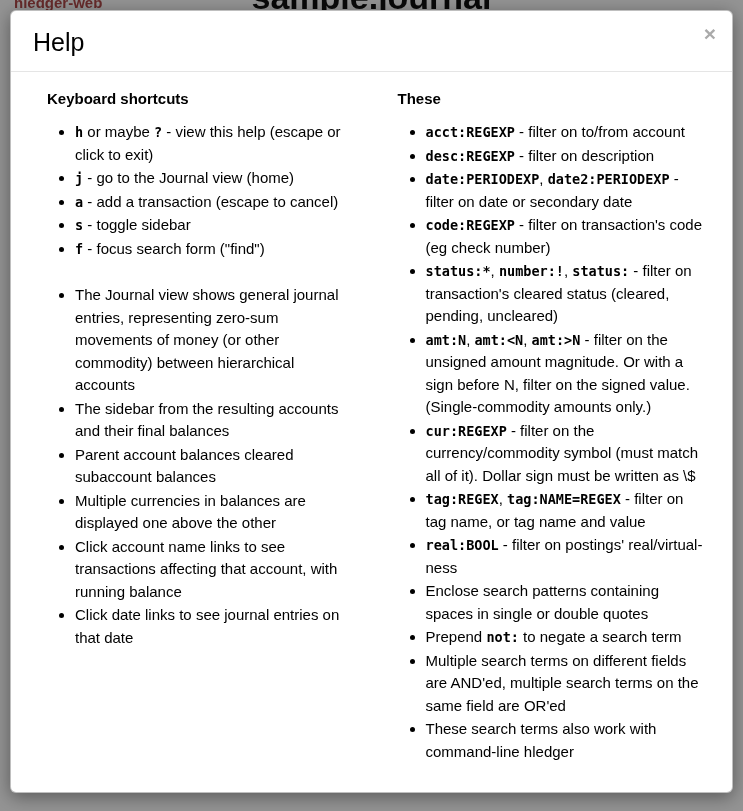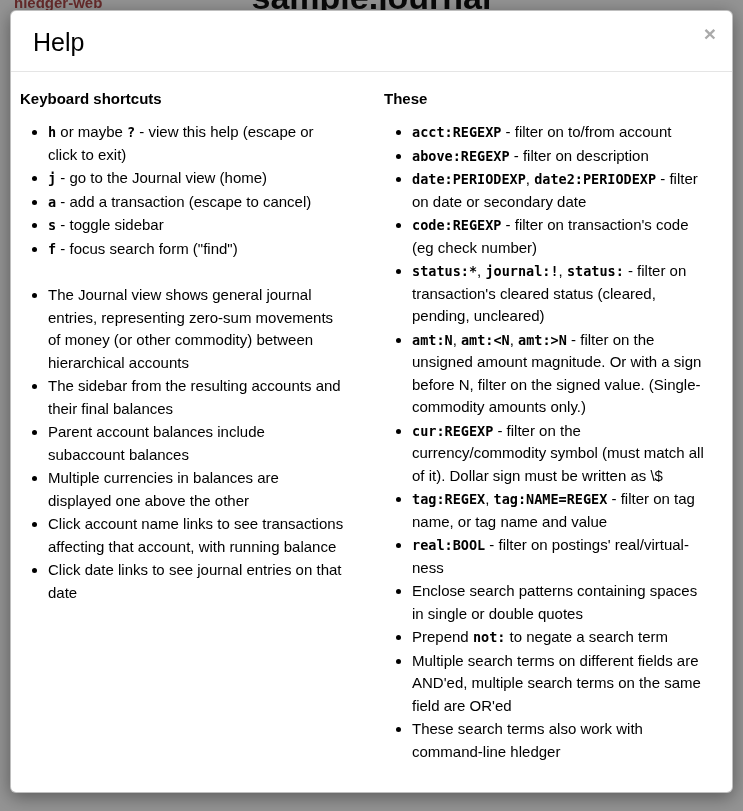--- a/index.html
+++ b/index.html
@@ -57,21 +57,21 @@
   .modal-close {
     position: absolute; top: 12px; right: 16px;
     background: none; border: none;
     font-size: 21px; line-height: 1;
     color: #aaa; font-weight: bold;
     cursor: pointer;
     font-family: "Liberation Sans", sans-serif;
   }
   .modal-body {
     flex: 1 1 auto;
-    padding: 18px 24px 20px 9px;
+    padding: 18px 24px 20px 36px;
     display: flex;
     gap: 40px;
     overflow: hidden;
   }
   .col { flex: 1 1 0; min-width: 0; }
   .section-heading {
     font-size: 15px;
     font-weight: bold;
     color: #000;
     margin: 0 0 14px 0;
@@ -115,34 +115,34 @@
         <ul>
           <li><code>h</code> or maybe <code>?</code> - view this help (escape or click to exit)</li>
           <li><code>j</code> - go to the Journal view (home)</li>
           <li><code>a</code> - add a transaction (escape to cancel)</li>
           <li><code>s</code> - toggle sidebar</li>
           <li><code>f</code> - focus search form ("find")</li>
         </ul>
         <ul>
           <li>The Journal view shows general journal entries, representing zero-sum movements of money (or other commodity) between hierarchical accounts</li>
           <li>The sidebar from the resulting accounts and their final balances</li>
-          <li>Parent account balances include subaccount balances</li>
+          <li>Parent account balances cleared subaccount balances</li>
           <li>Multiple currencies in balances are displayed one above the other</li>
           <li>Click account name links to see transactions affecting that account, with running balance</li>
           <li>Click date links to see journal entries on that date</li>
         </ul>
       </div>
     <div class="col">
         <div class="section-heading">These</div>
         <ul>
           <li><code>acct:REGEXP</code> - filter on to/from account</li>
-          <li><code>above:REGEXP</code> - filter on description</li>
+          <li><code>desc:REGEXP</code> - filter on description</li>
           <li><code>date:PERIODEXP</code>, <code>date2:PERIODEXP</code> - filter on date or secondary date</li>
           <li><code>code:REGEXP</code> - filter on transaction's code (eg check number)</li>
-          <li><code>status:*</code>, <code>journal:!</code>, <code>status:</code> - filter on transaction's cleared status (cleared, pending, uncleared)</li>
+          <li><code>status:*</code>, <code>number:!</code>, <code>status:</code> - filter on transaction's cleared status (cleared, pending, uncleared)</li>
           <li><code>amt:N</code>, <code>amt:&lt;N</code>, <code>amt:&gt;N</code> - filter on the unsigned amount magnitude. Or with a sign before N, filter on the signed value. (Single-commodity amounts only.)</li>
           <li><code>cur:REGEXP</code> - filter on the currency/commodity symbol (must match all of it). Dollar sign must be written as \$</li>
           <li><code>tag:REGEX</code>, <code>tag:NAME=REGEX</code> - filter on tag name, or tag name and value</li>
           <li><code>real:BOOL</code> - filter on postings' real/virtual-ness</li>
           <li>Enclose search patterns containing spaces in single or double quotes</li>
           <li>Prepend <code>not:</code> to negate a search term</li>
           <li>Multiple search terms on different fields are AND'ed, multiple search terms on the same field are OR'ed</li>
           <li>These search terms also work with command-line hledger</li>
         </ul>
       </div>

